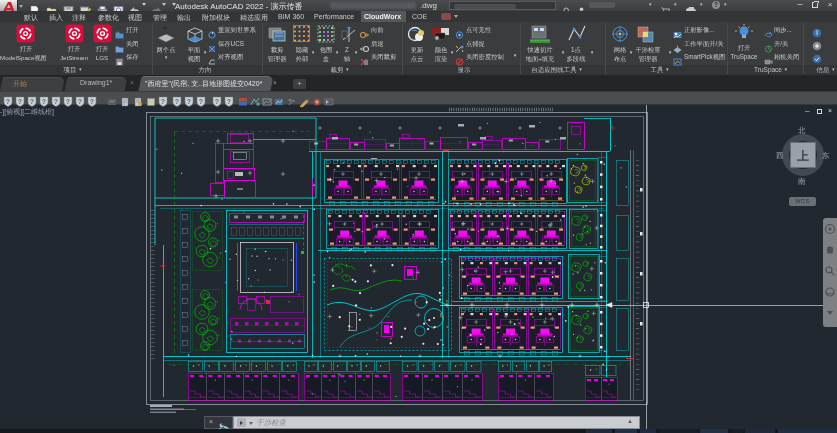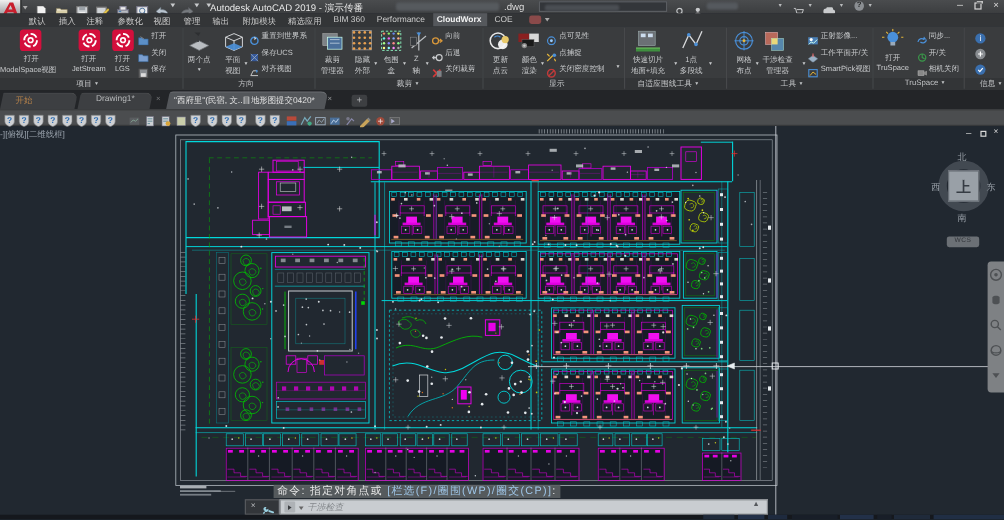--- a/index.html
+++ b/index.html
@@ -1427,21 +1427,21 @@
         </svg></div>
       <div class="abs" style="left:129px;top:1px"><svg width="12" height="9" viewBox="0 0 12 9">
           <path d="M1 4.5L5 1v2c4 0 6 1.5 6 5-1-2-3-2.6-6-2.6v2.1z" fill="#b9c4cf" stroke="#67707a" stroke-width="0.5"></path>
         </svg></div>
       <div class="abs" style="left:150px;top:1px"><svg width="12" height="9" viewBox="0 0 12 9">
           <path d="M11 4.5L7 1v2c-4 0-6 1.5-6 5 1-2 3-2.6 6-2.6v2.1z" fill="#767a7e" stroke="#55585c" stroke-width="0.5"></path>
         </svg></div>
       <div class="abs" style="left:142px;top:3px;width:0;height:0;border-left:2.5px solid transparent;border-right:2.5px solid transparent;border-top:3px solid #c8cacc"></div>
       <div class="abs" style="left:162px;top:3px;width:0;height:0;border-left:2.5px solid transparent;border-right:2.5px solid transparent;border-top:3px solid #c8cacc"></div>
       <div class="abs" style="left:172px;top:3px;width:0;height:0;border-left:2.5px solid transparent;border-right:2.5px solid transparent;border-top:3px solid #c8cacc"></div>
-      <div class="abs" style="left:175px;top:1px;font-size:8px;color:#e6e6e6;white-space:nowrap">Autodesk AutoCAD 2019 - 演示传番</div>
+      <div class="abs" style="left:175px;top:1px;font-size:8px;color:#e6e6e6;white-space:nowrap">Autodesk AutoCAD 2022 - 演示传番</div>
       <div class="abs" style="left:330px;top:2px;width:86px;height:7px;background:#565a5e;border-radius:2px;filter:blur(0.8px)"></div>
       <div class="abs" style="left:420px;top:1px;font-size:8px;color:#dcdcdc">.dwg</div>
       <div class="abs" style="left:449px;top:1px;width:107px;height:9px;background:#33363a;border:1px solid #5a5d61">
         <div class="abs" style="left:4px;top:1.5px;width:62px;height:5px;background:#4a4e53;border-radius:2px;filter:blur(0.7px)"></div>
       </div>
       <div class="abs" style="left:563px;top:1px"><svg width="8" height="8" viewBox="0 0 8 8">
           <circle cx="3.2" cy="3.2" r="2.2" fill="none" stroke="#c9cbcd" stroke-width="0.9"></circle>
           <path d="M4.8 4.8L7 7" stroke="#c9cbcd" stroke-width="0.9"></path>
         </svg></div>
       <div class="abs" style="left:578px;top:1px;width:7px;height:7px"><svg width="7" height="8" viewBox="0 0 7 8">
@@ -1891,21 +1891,20 @@
         <path d="M7 3l1-1 2 2-1 1z" fill="#888"></path>
       </svg></div>
     <div class="abs" style="left:312px;top:92.5px"><svg width="10" height="10" viewBox="0 0 10 10">
         <circle cx="5" cy="5" r="3.5" fill="#a04a3a"></circle>
         <path d="M3 5h4M5 3v4" stroke="#edd" stroke-width="0.7"></path>
       </svg></div>
     <div class="abs" style="left:324px;top:92.5px"><svg width="10" height="10" viewBox="0 0 10 10">
         <rect x="1" y="2" width="8" height="6" fill="#56585a" stroke="#888" stroke-width="0.5"></rect>
         <path d="M2 3l3 2-3 2z" fill="#aac"></path>
       </svg></div>
-    <div class="abs" style="left:228px;top:404px;height:11px;background:rgba(90,94,98,0.92);padding:0 3px;font-size:9px;color:#e8e8e8;line-height:11px;letter-spacing:1.1px;white-space:nowrap">命令: 指定对角点或 <span style="color:#9fc6e8">[栏选(F)/圈围(WP)/圈交(CP)]</span>:</div>
     <div class="abs" style="left:204px;top:416px;width:29px;height:13px;background:#33363a;border:1px solid #55585c"></div>
     <div class="abs" style="left:209px;top:418px;font-size:7px;color:#b8babc">×</div>
     <div class="abs" style="left:218px;top:418px"><svg width="11" height="9" viewBox="0 0 11 9">
         <path d="M1.5 2.2a1.8 1.8 0 012.6-1.6l-0.8 1.2 1 1 1.2-0.8a1.8 1.8 0 01-2.4 2.4L2 6.5 1 5.5l2-1.6a1.8 1.8 0 01-1.5-1.7z" fill="#9ad0e0"></path>
         <rect x="5.5" y="3.6" width="5" height="1.6" rx="0.8" fill="#9ad0e0" transform="rotate(18 8 4.4)"></rect>
       </svg></div>
     <div class="abs" style="left:233px;top:416px;width:407px;height:13px;background:#c9cdd1;border:1px solid #8a8e92"></div>
     <div class="abs" style="left:237px;top:418px;width:9px;height:9px;background:#aeb2b6;border-radius:1px"></div>
     <div class="abs" style="left:240px;top:420.5px;width:0;height:0;border-top:2.2px solid transparent;border-bottom:2.2px solid transparent;border-left:3.5px solid #3a3d40"></div>
     <div class="abs" style="left:249px;top:421.5px;width:0;height:0;border-left:2.2px solid transparent;border-right:2.2px solid transparent;border-top:3px solid #666"></div>

